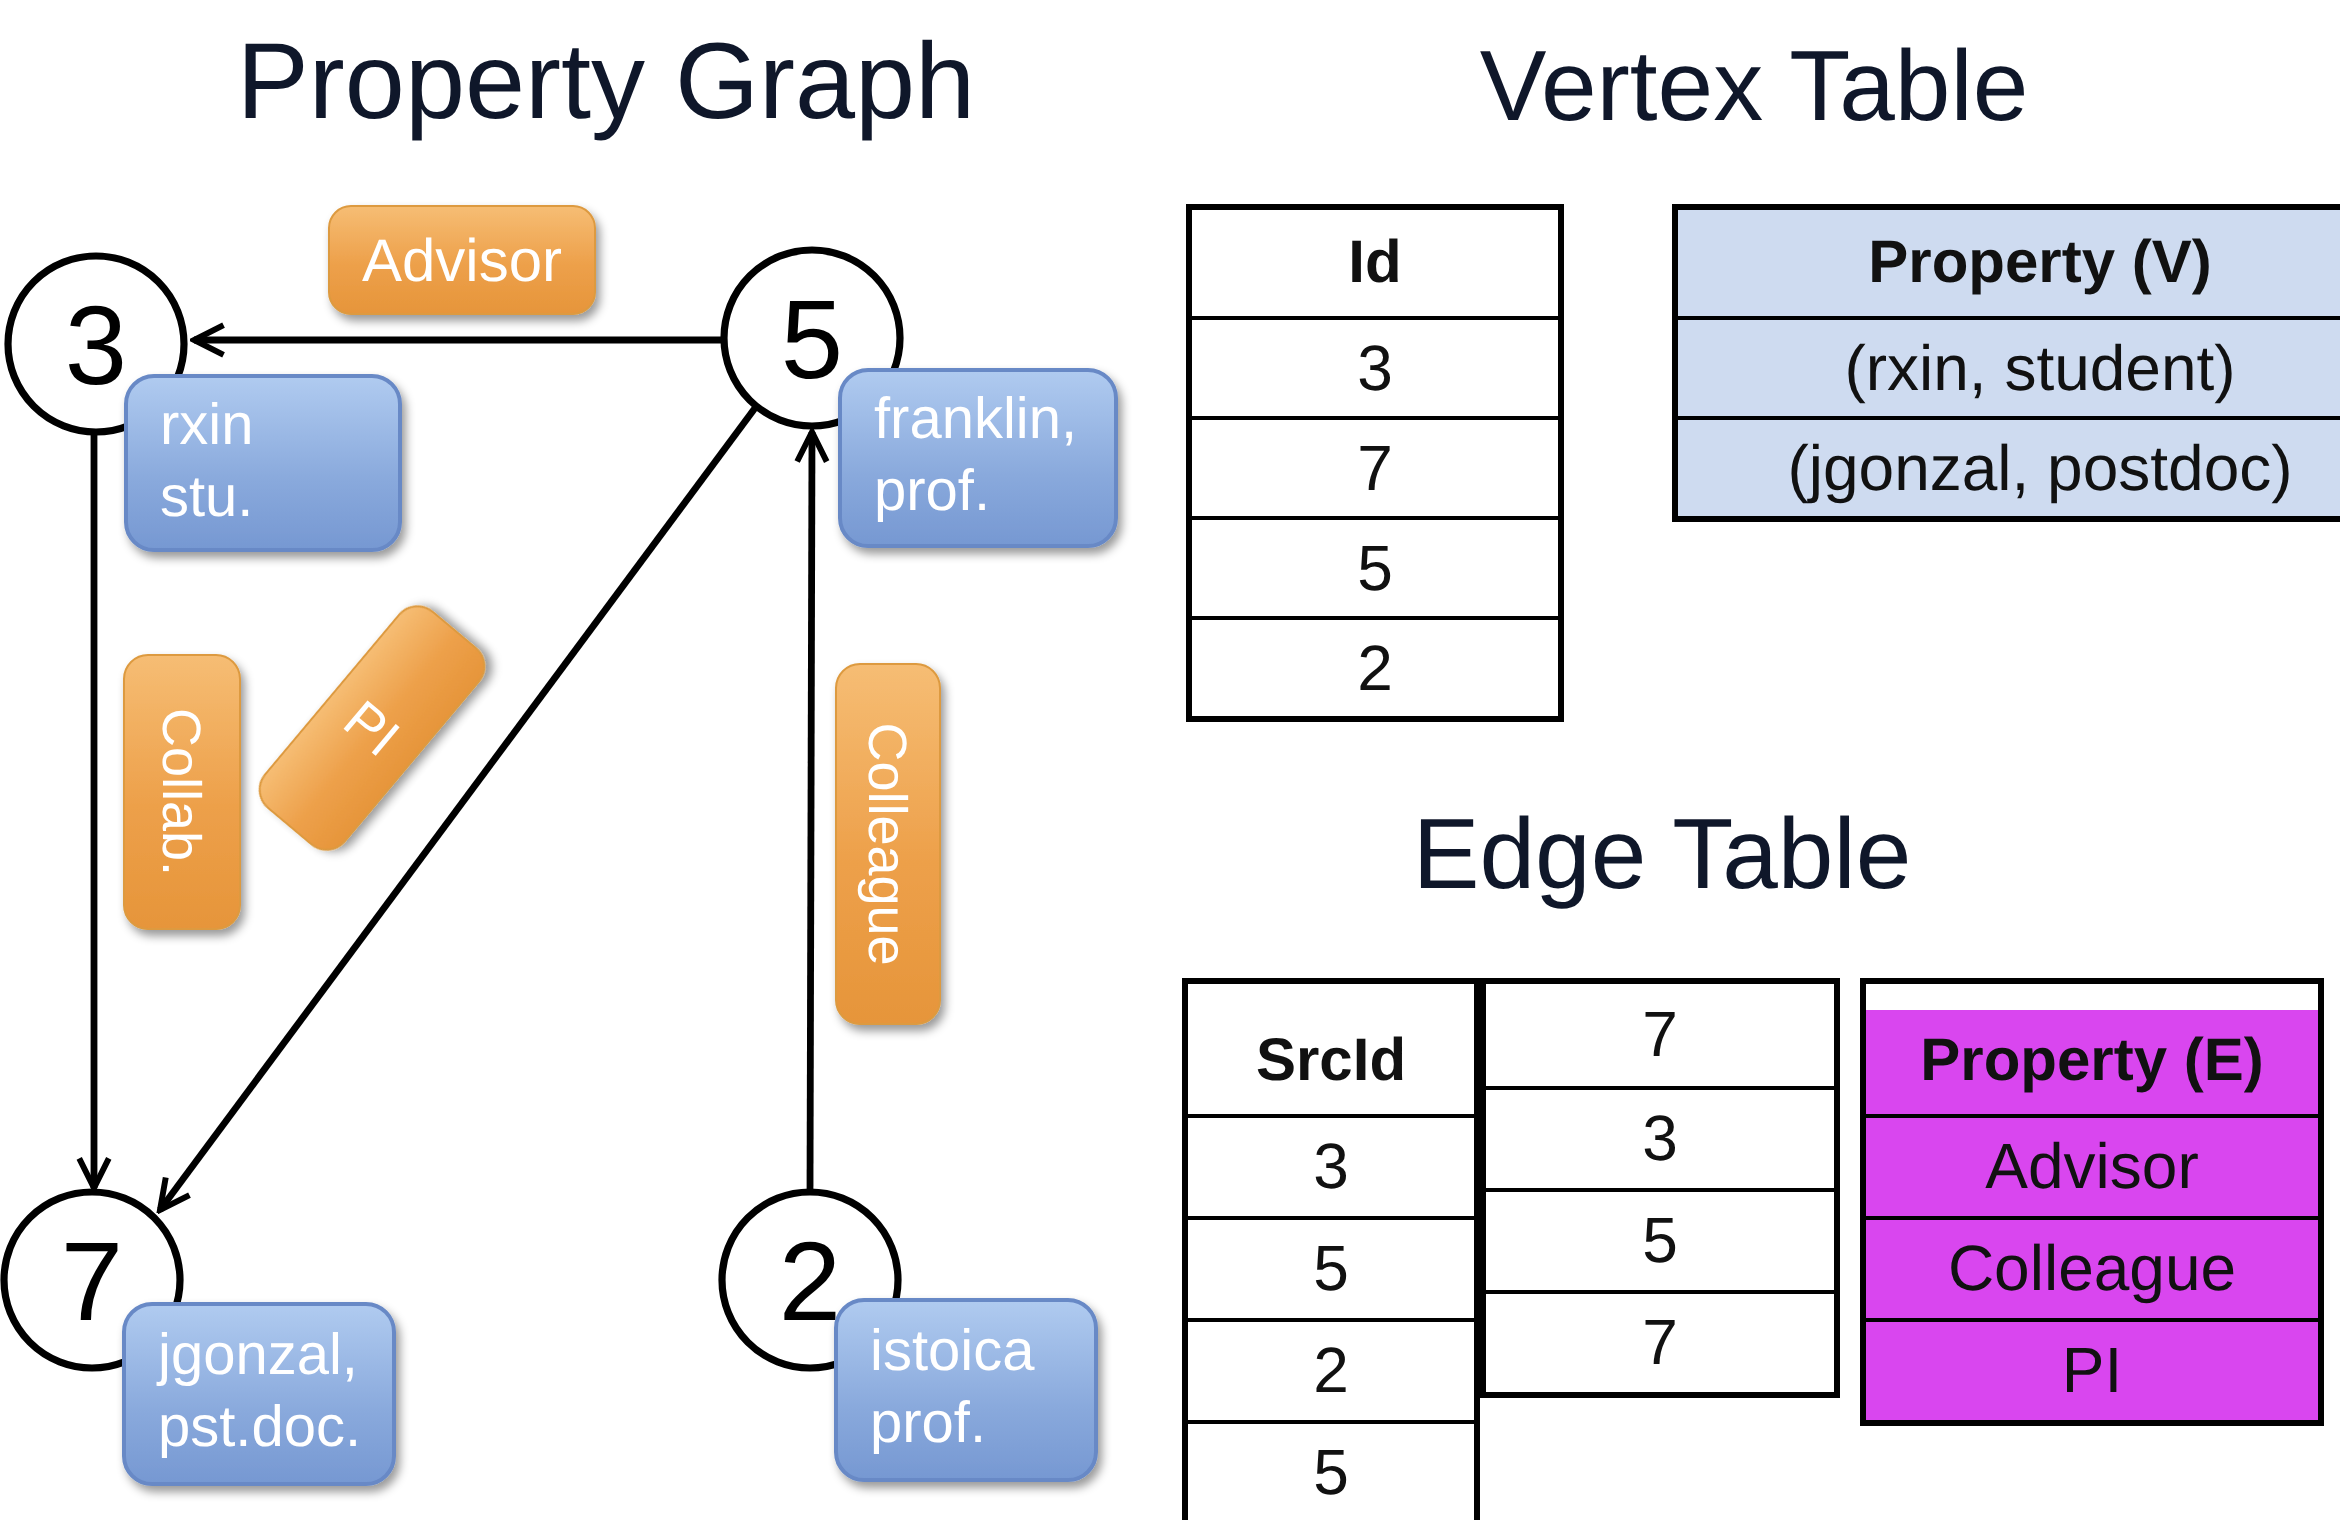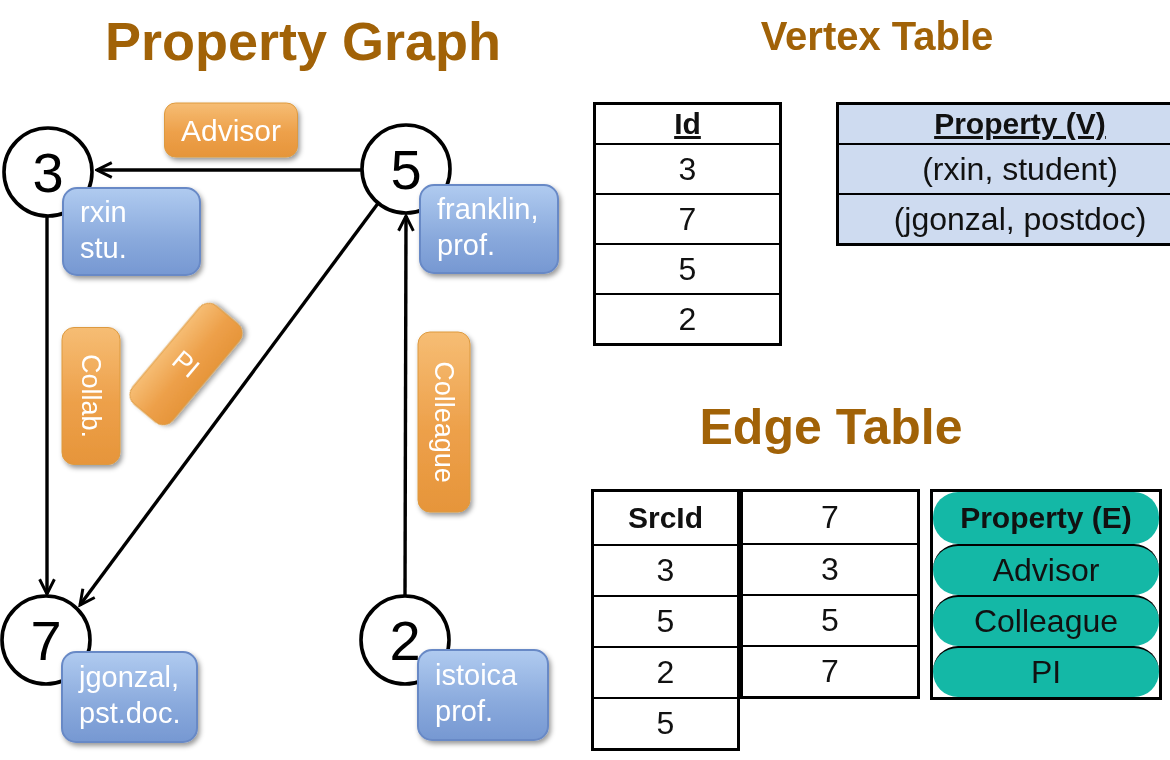--- a/index.html
+++ b/index.html
@@ -2,43 +2,43 @@
 <html><head>
 <meta charset="utf-8">
 <style>
   html,body{margin:0;padding:0;}
   body{
     width:1170px;height:760px;position:relative;background:#ffffff;
     font-family:"Liberation Sans", sans-serif;color:#111;overflow:hidden;
   }
   .title{
     position:absolute;transform:translateX(-50%);
-    font-weight:700;color:#a16207;white-space:nowrap;letter-spacing:0px;
+    font-weight:400;color:#0f172a;white-space:nowrap;letter-spacing:0px;
   }
   #graph-title{left:303px;top:10px;font-size:54px;}
-  #vertex-table-title{left:877px;top:14px;font-size:40px;}
+  #vertex-table-title{left:877px;top:14px;font-size:50px;}
   #edge-table-title{left:831px;top:398px;font-size:50px;}
   svg text{font-family:"Liberation Sans", sans-serif;}
 
   .subtable{
     position:absolute;box-sizing:border-box;border:3px solid #000;
     display:flex;flex-direction:column;background:#fff;
   }
   .cell{
     box-sizing:border-box;display:flex;align-items:center;justify-content:center;
     font-size:32px;border-top:2px solid #000;white-space:nowrap;
   }
   .cell:first-child{border-top:none;}
   .cell.hdr{font-weight:700;font-size:30px;}
   .vcell{height:50px;}
-  .vhdr{height:38px;text-decoration:underline;}
+  .vhdr{height:53px;}
   .ecell{height:51px;}
-  .ehdr{height:52px;}
+  .ehdr{height:52px;margin-top:13px;}
   .bluefill{background:#cedbf0;}
-  .tanfill{background:#14b8a6;border-radius:25px;}
+  .tanfill{background:#d946ef;}
 
   
   #vt-id{left:593px;top:102px;width:189px;}
   #vt-prop{left:836px;top:102px;width:368px;text-align:center;}
   
   #et-src{left:591px;top:489px;width:149px;}
   #et-dst{left:740px;top:489px;width:180px;}
   #et-prop{left:930px;top:489px;width:232px;}
 </style>
 </head>

